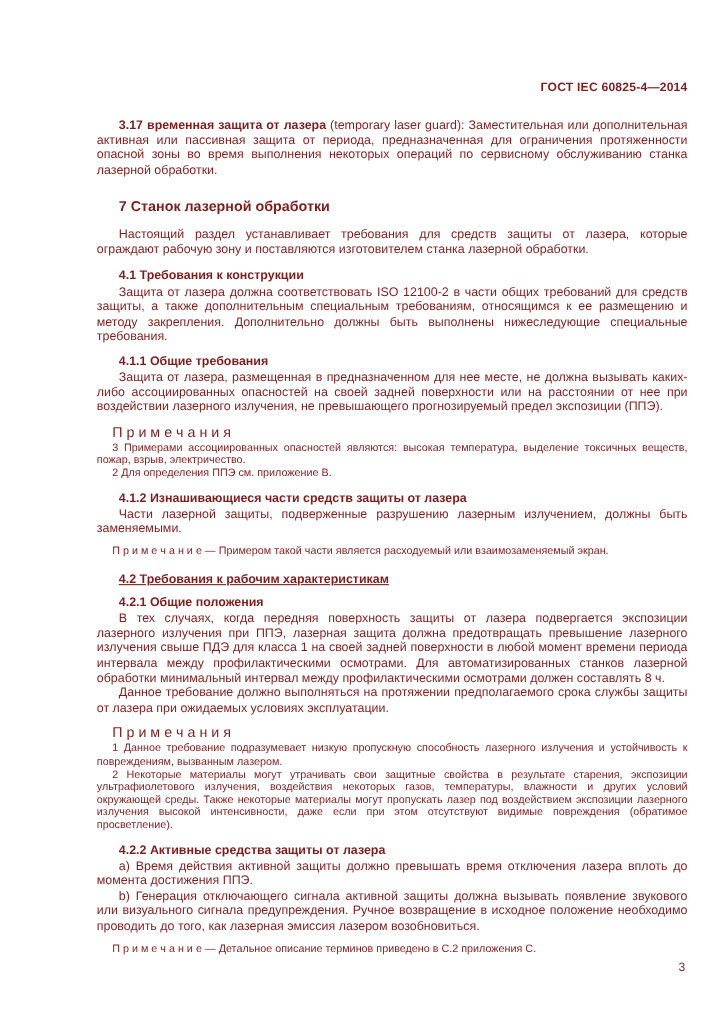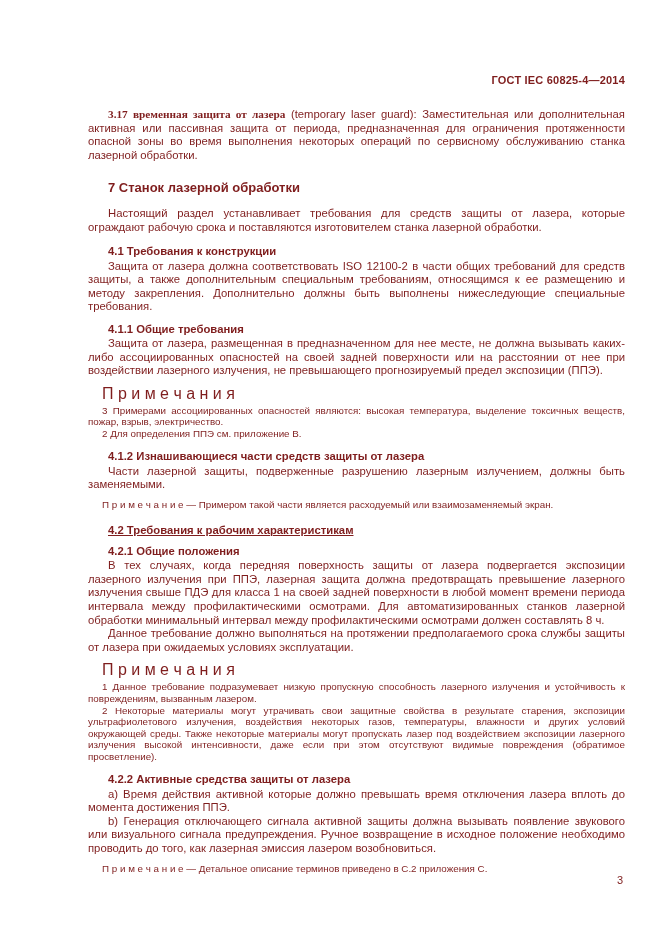--- a/index.html
+++ b/index.html
@@ -37,52 +37,52 @@
     text-indent: 20px;
   }
   h2.sub {
     font-size: 11.3px;
     font-weight: bold;
     margin: 10px 0 3px 0;
     text-indent: 20px;
   }
   h2.sub.tight { margin: 9px 0 2px 0; }
   .note-label {
-    font-size: 16px;
+    font-size: 13px;
     margin: 7px 0 2px 0;
     text-indent: 14px;
   }
   p.note {
     margin: 0;
     font-size: 9.8px;
     line-height: 11.6px;
     text-align: justify;
     text-indent: 14px;
   }
   p.note.single { margin: 7px 0 0 0; }
   .page-number {
     position: absolute;
     right: 38px;
     top: 858px;
     font-size: 11px;
   }
-  b { font-weight: bold; font-family: Liberation Serif, serif; }
+  b { font-weight: bold; }
 </style>
 </head>
 <body>
 
 <div class="page">
 
   <div class="doc-header">ГОСТ IEC 60825-4—2014</div>
 
   <p class="body-p"><b>3.17 временная защита от лазера</b><span> (temporary laser guard): Заместительная или дополнительная активная или пассивная защита от периода, предназначенная для ограничения протяженности опасной зоны во время выполнения некоторых операций по сервисному обслуживанию станка лазерной обработки.</span></p>
 
   <h1 class="sec">7  Станок лазерной обработки</h1>
 
-  <p class="body-p">Настоящий раздел устанавливает требования для средств защиты от лазера, которые ограждают рабочую срока и поставляются изготовителем станка лазерной обработки.</p>
+  <p class="body-p">Настоящий раздел устанавливает требования для средств защиты от лазера, которые ограждают рабочую зону и поставляются изготовителем станка лазерной обработки.</p>
 
   <h2 class="sub">4.1  Требования к конструкции</h2>
 
   <p class="body-p">Защита от лазера должна соответствовать ISO 12100-2 в части общих требований для средств защиты, а также дополнительным специальным требованиям, относящимся к ее размещению и методу закрепления. Дополнительно должны быть выполнены нижеследующие специальные требования.</p>
 
   <h2 class="sub tight">4.1.1 Общие требования</h2>
 
   <p class="body-p">Защита от лазера, размещенная в предназначенном для нее месте, не должна вызывать каких-либо ассоциированных опасностей на своей задней поверхности или на расстоянии от нее при воздействии лазерного излучения, не превышающего прогнозируемый предел экспозиции (ППЭ).</p>
 
   <div class="note-label">П р и м е ч а н и я</div>
@@ -101,20 +101,20 @@
 
   <p class="body-p">В тех случаях, когда передняя поверхность защиты от лазера подвергается экспозиции лазерного излучения при ППЭ, лазерная защита должна предотвращать превышение лазерного излучения свыше ПДЭ для класса 1 на своей задней поверхности в любой момент времени периода интервала между профилактическими осмотрами. Для автоматизированных станков лазерной обработки минимальный интервал между профилактическими осмотрами должен составлять 8 ч.</p>
   <p class="body-p">Данное требование должно выполняться на протяжении предполагаемого срока службы защиты от лазера при ожидаемых условиях эксплуатации.</p>
 
   <div class="note-label">П р и м е ч а н и я</div>
   <p class="note">1  Данное требование подразумевает низкую пропускную способность лазерного излучения и устойчивость к повреждениям, вызванным лазером.</p>
   <p class="note">2  Некоторые материалы могут утрачивать свои защитные свойства в результате старения, экспозиции ультрафиолетового излучения, воздействия некоторых газов, температуры, влажности и других условий окружающей среды. Также некоторые материалы могут пропускать лазер под воздействием экспозиции лазерного излучения высокой интенсивности, даже если при этом отсутствуют видимые повреждения (обратимое просветление).</p>
 
   <h2 class="sub">4.2.2 Активные средства защиты от лазера</h2>
 
-  <p class="body-p">a) Время действия активной которые должно превышать время отключения лазера вплоть до момента достижения ППЭ.</p>
+  <p class="body-p">a) Время действия активной защиты должно превышать время отключения лазера вплоть до момента достижения ППЭ.</p>
   <p class="body-p">b) Генерация отключающего сигнала активной защиты должна вызывать появление звукового или визуального сигнала предупреждения. Ручное возвращение в исходное положение необходимо проводить до того, как лазерная эмиссия лазером возобновиться.</p>
 
   <p class="note single">П р и м е ч а н и е  —  Детальное описание терминов приведено в C.2 приложения C.</p>
 
   <div class="page-number">3</div>
 
 </div>
 
 </body></html>

